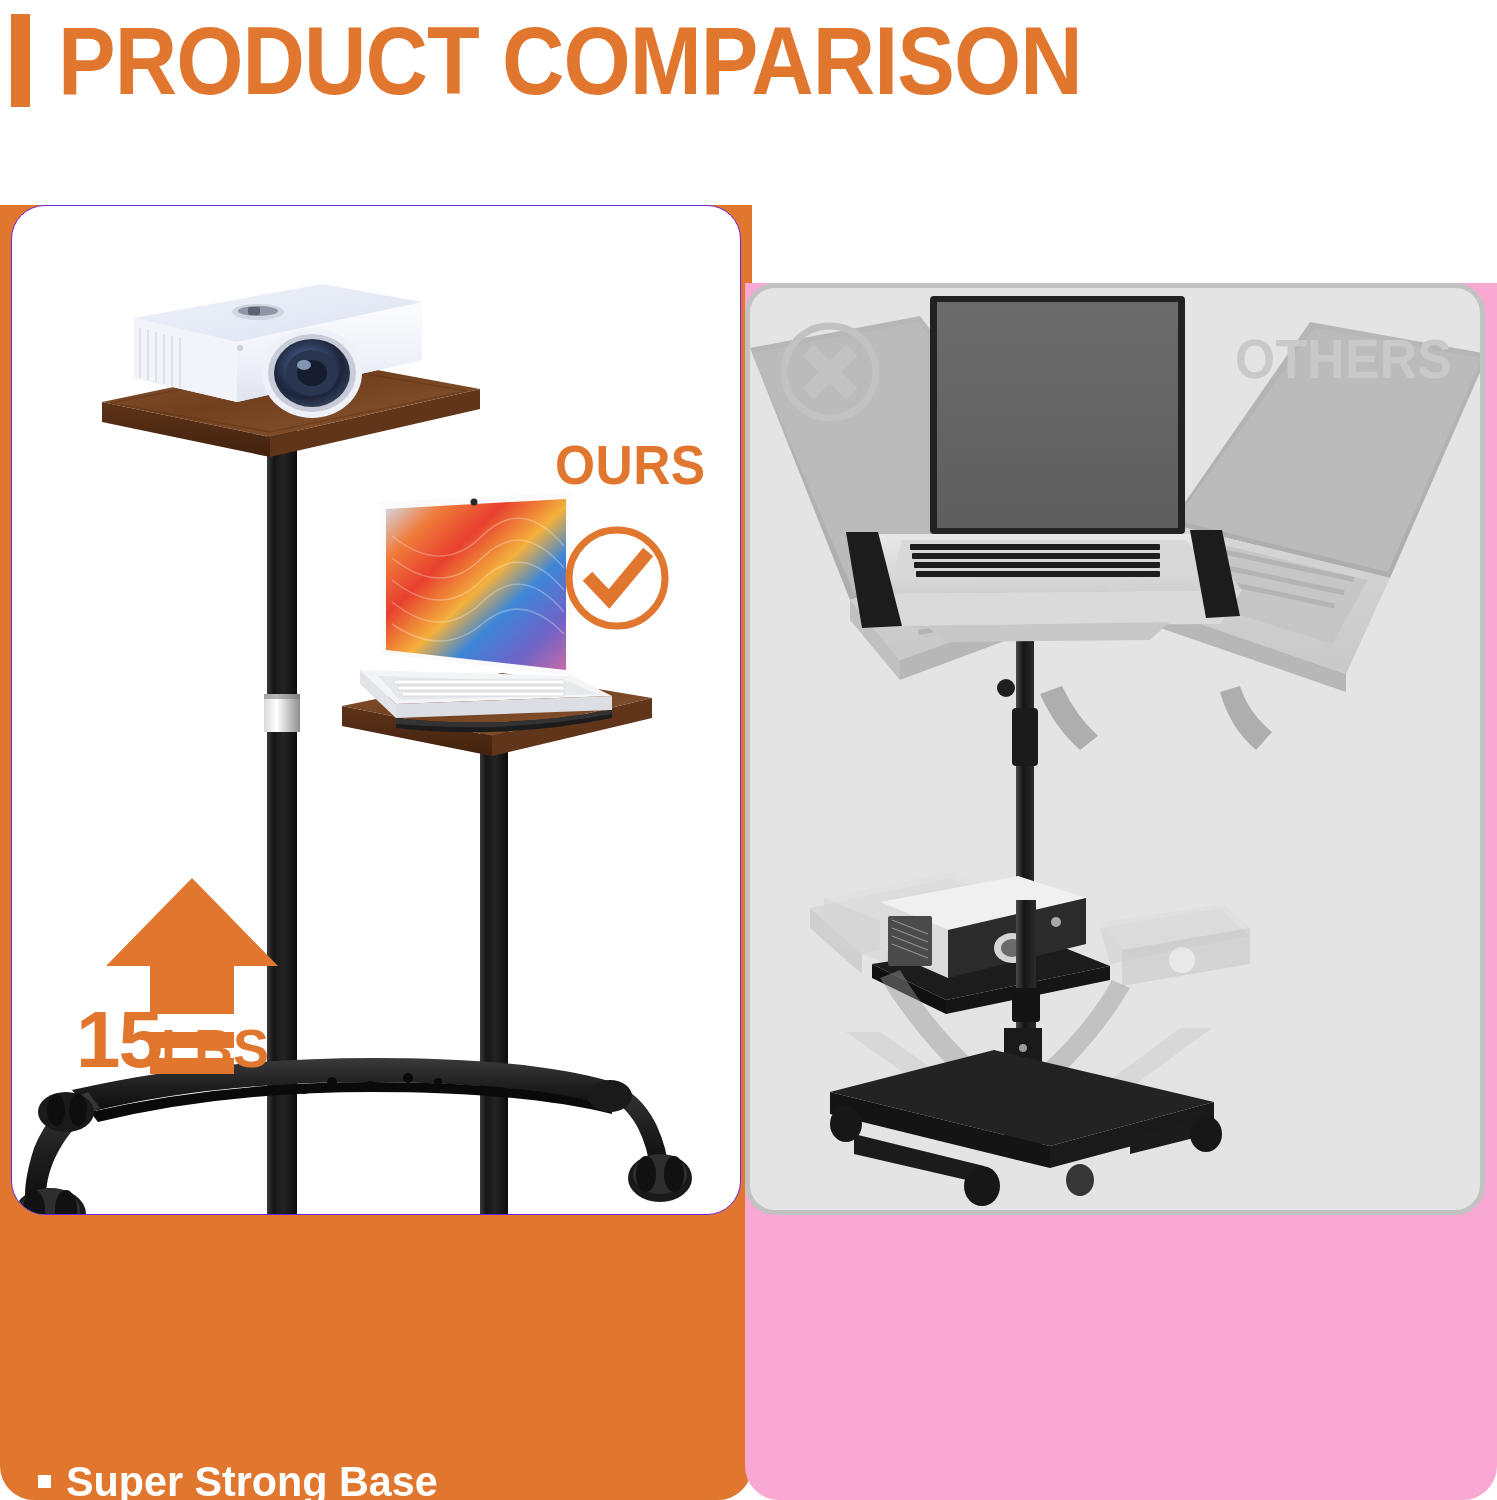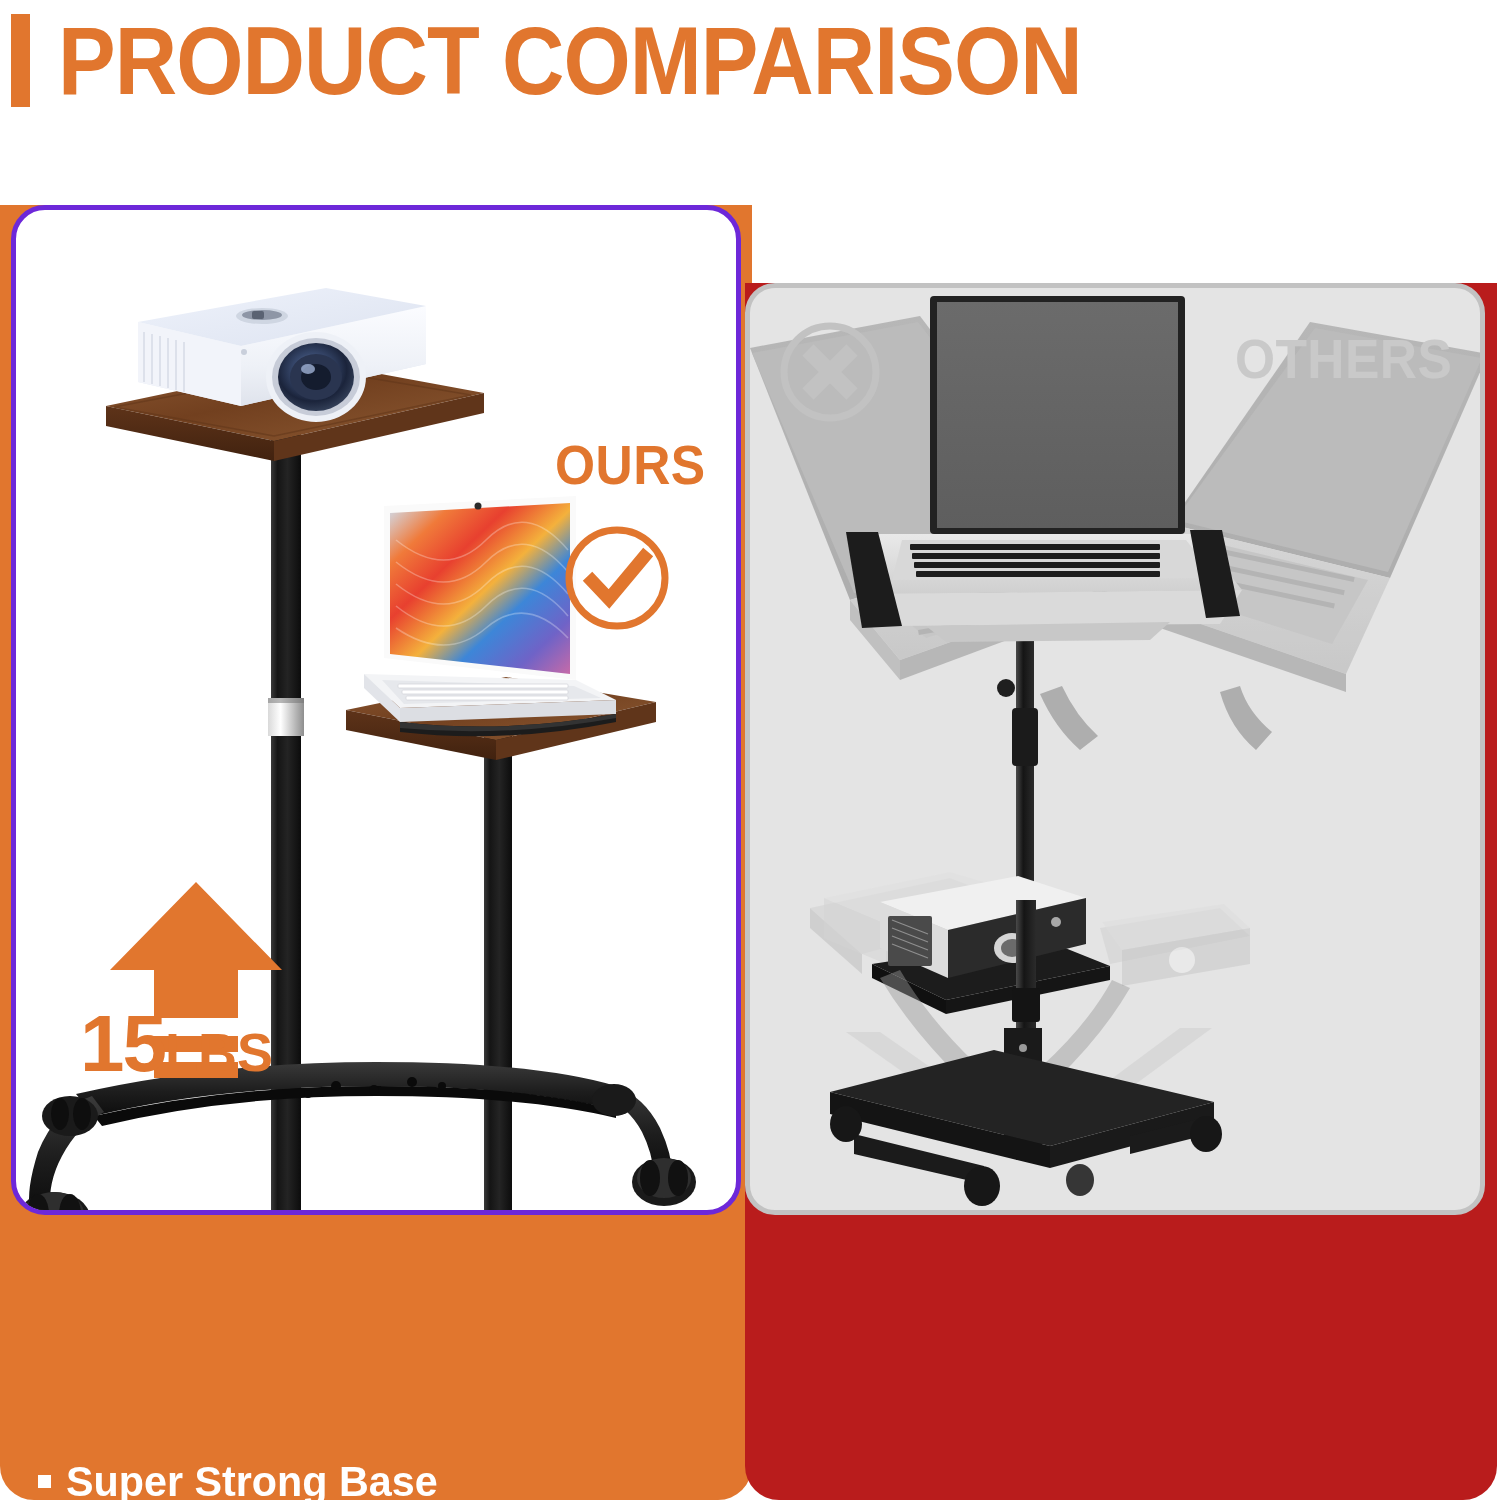--- a/index.html
+++ b/index.html
@@ -47,30 +47,30 @@
     left: 0px; top: 205px;
     width: 752px; height: 1295px;
     background: #e1762e;
     border-radius: 0 0 34px 34px;
   }
   #panel-ours-inner {
     position: absolute;
     left: 11px; top: 0px;
     width: 730px; height: 1010px;
     background: #ffffff;
-    border: 5px solid #6d28d9;
+    border: 1px solid #6d28d9;
     border-radius: 34px;
     box-sizing: border-box;
     overflow: hidden;
   }
   #panel-others {
     position: absolute;
     left: 745px; top: 283px;
     width: 752px; height: 1217px;
-    background: #b91c1c;
+    background: #f9a8d4;
     border-radius: 0 0 34px 34px;
   }
   #panel-others-inner {
     position: absolute;
     left: 0px; top: 0px;
     width: 740px; height: 932px;
     background: #e4e4e4;
     border: 5px solid #c2c2c2;
     border-radius: 30px;
     box-sizing: border-box;

